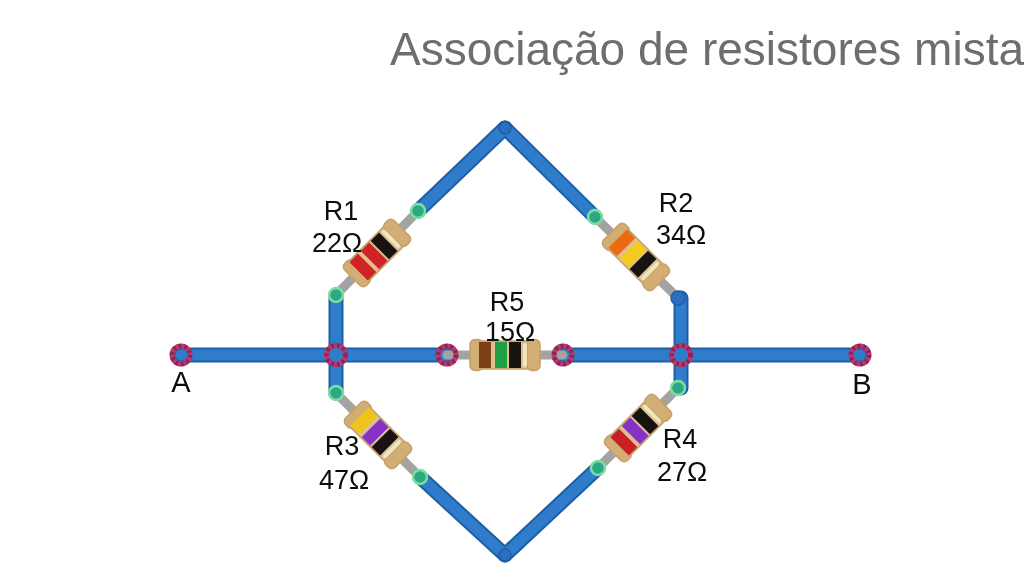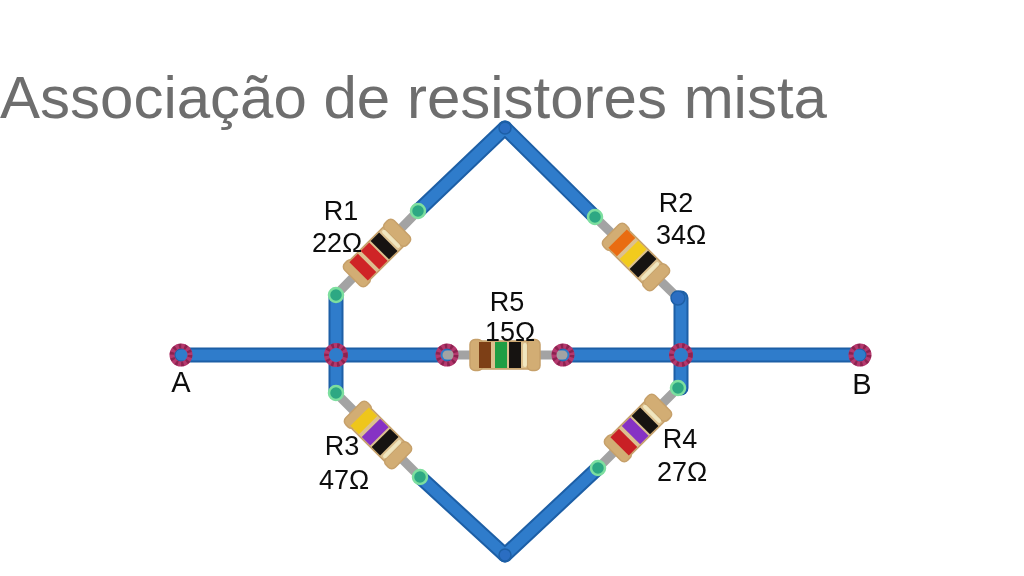--- a/index.html
+++ b/index.html
@@ -3,23 +3,22 @@
 <meta charset="utf-8">
 <style>
   html,body{
     margin:0;padding:0;width:1024px;height:576px;overflow:hidden;
     background:var(--background,#ffffff);
     font-family:"Liberation Sans",sans-serif;
   }
   .stage{position:relative;width:1024px;height:576px;}
   .title{
     position:absolute;top:22px;left:0;width:100%;
-    text-align:left;font-size:60px;letter-spacing:0px;
+    text-align:right;font-size:46px;letter-spacing:0px;
     color:var(--title_text,#6e6e6e);
-    margin-top:41px;
   }
   svg.circuit{position:absolute;left:0;top:0;}
   .wire-under{stroke:var(--wire_blue_dark,#1d5fa6);stroke-width:15;stroke-linecap:round;fill:none}
   .wire-core{stroke:var(--wire_blue,#2f7ccb);stroke-width:11;stroke-linecap:round;fill:none}
   .lead{stroke:var(--lead_gray,#a3a3a3);stroke-width:9;stroke-linecap:round}
   .node-green{fill:var(--endpoint_green,#2da883);stroke:var(--endpoint_green_glow,#7ddf9f);stroke-width:2.5}
   .node-blue{fill:var(--wire_node_blue,#2b6ec2);stroke:var(--wire_blue_dark,#1d5fa6);stroke-width:1.5}
   .junction{fill:none;stroke:var(--junction_magenta,#b5386e);stroke-width:5}
   .junction-teeth{fill:none;stroke:var(--junction_magenta_dark,#8c2350);stroke-width:4.5;stroke-dasharray:2.5 3.2}
   .rbody{fill:var(--resistor_body,#dcc08f);stroke:var(--resistor_body_edge,#c6a06a);stroke-width:1.5}

